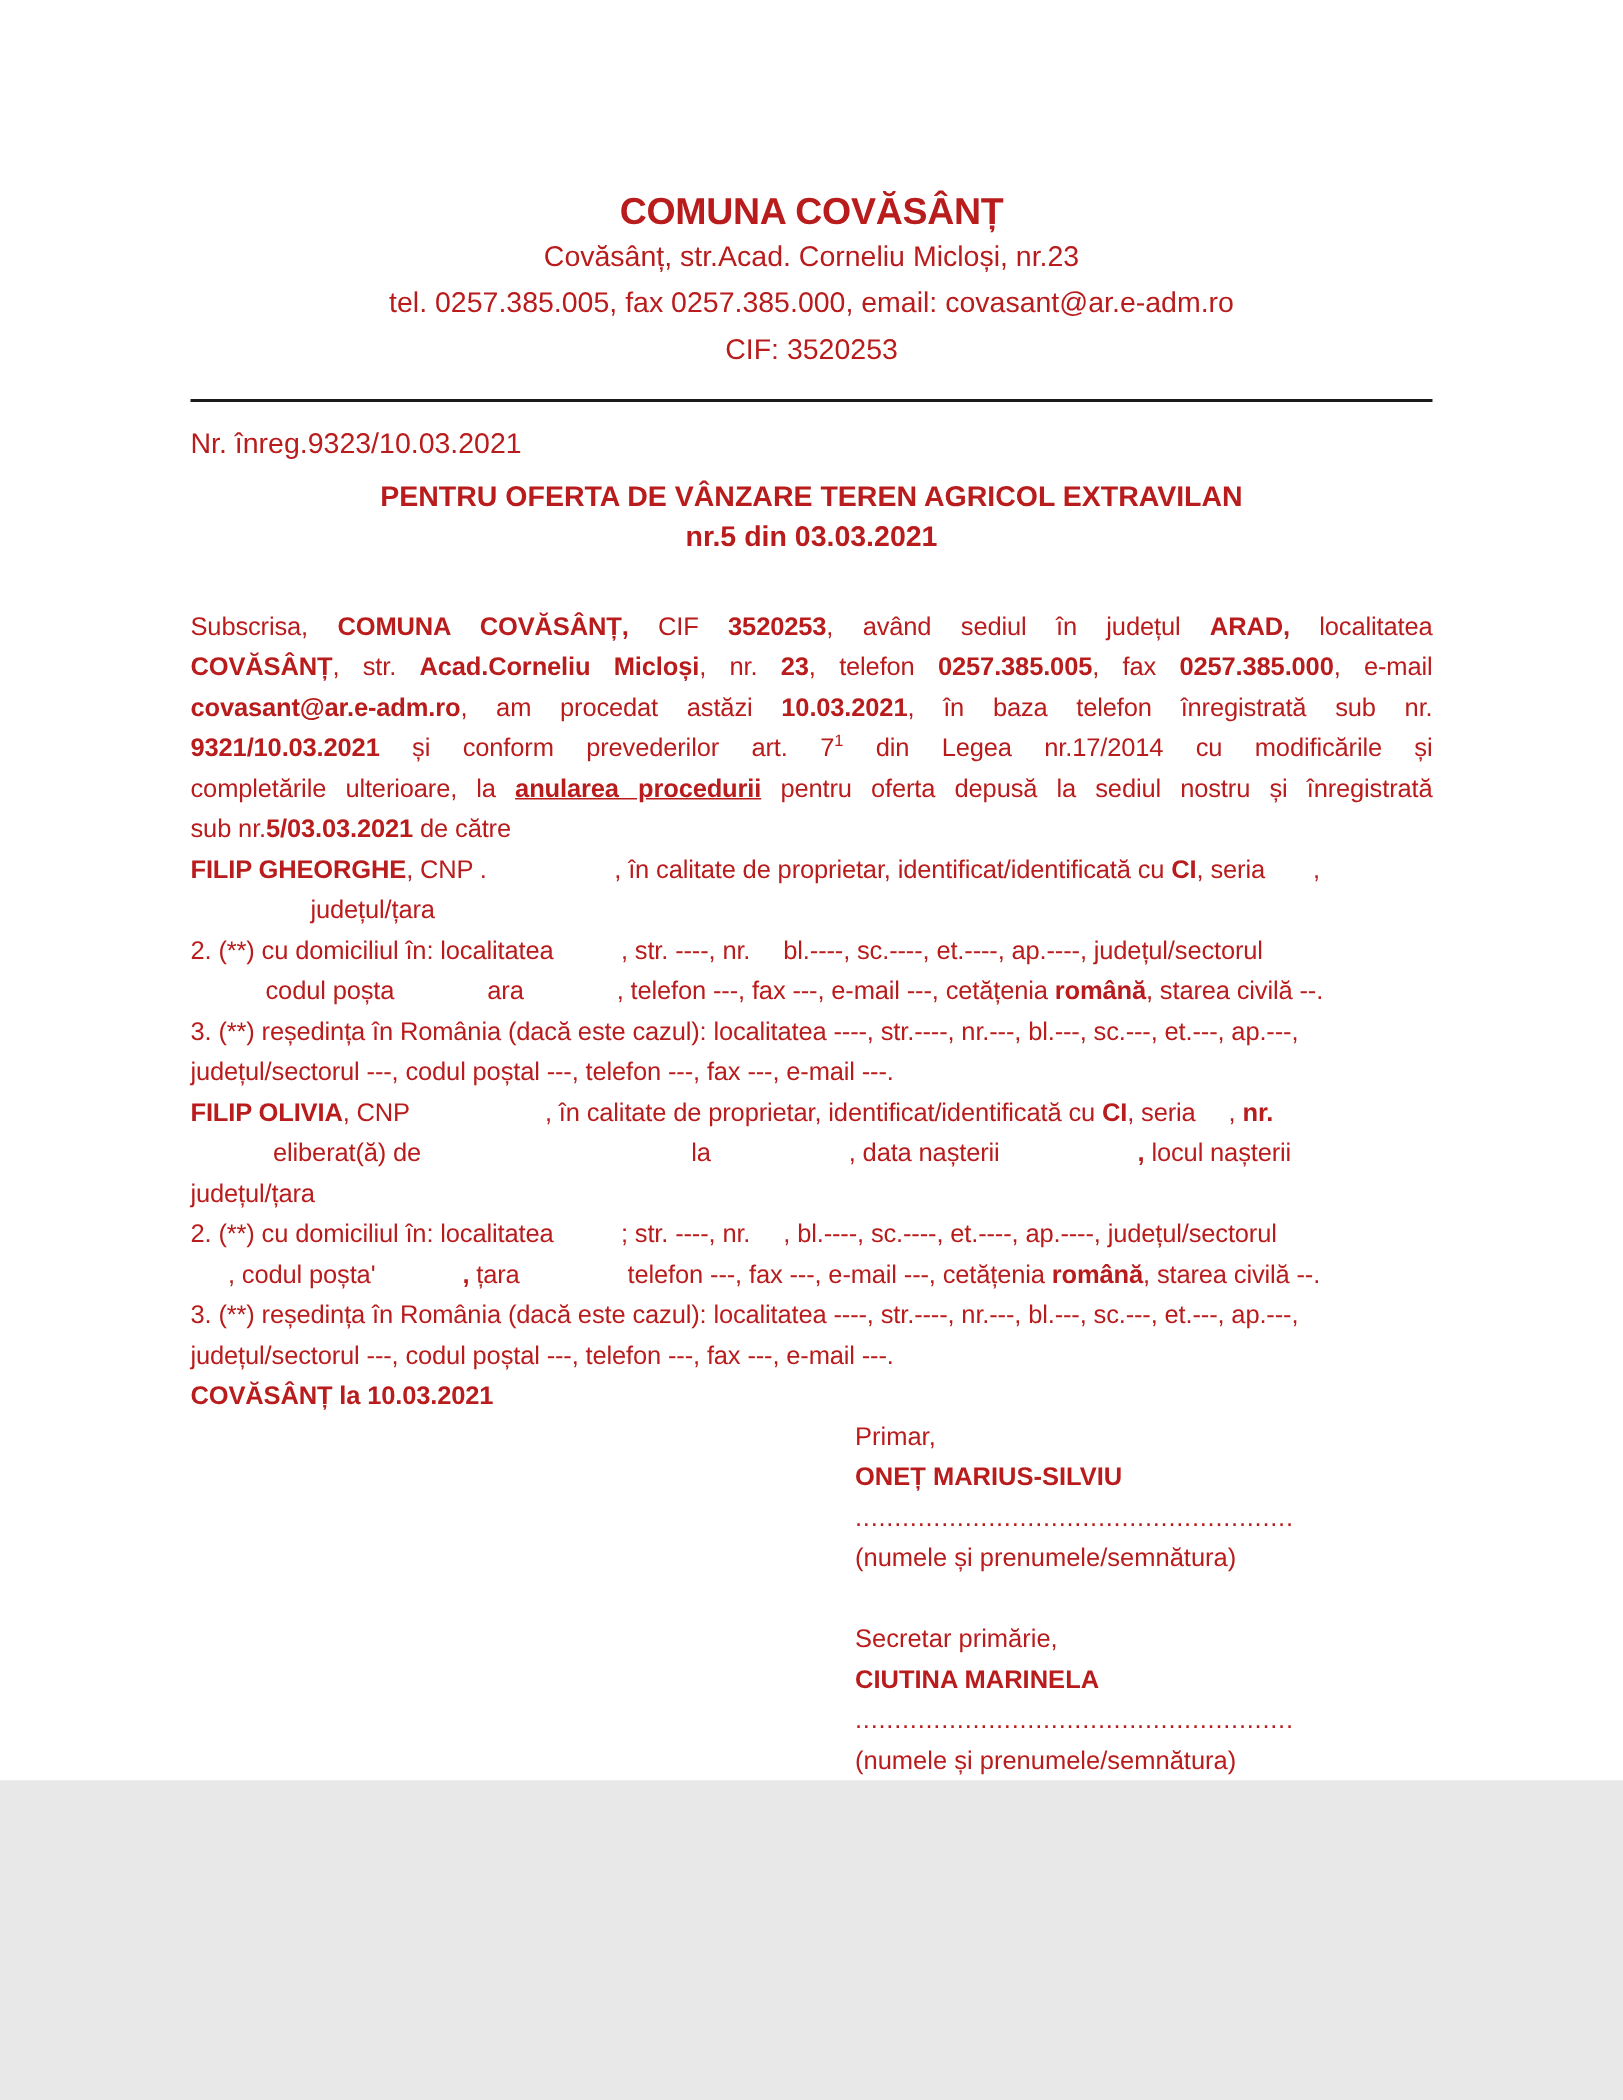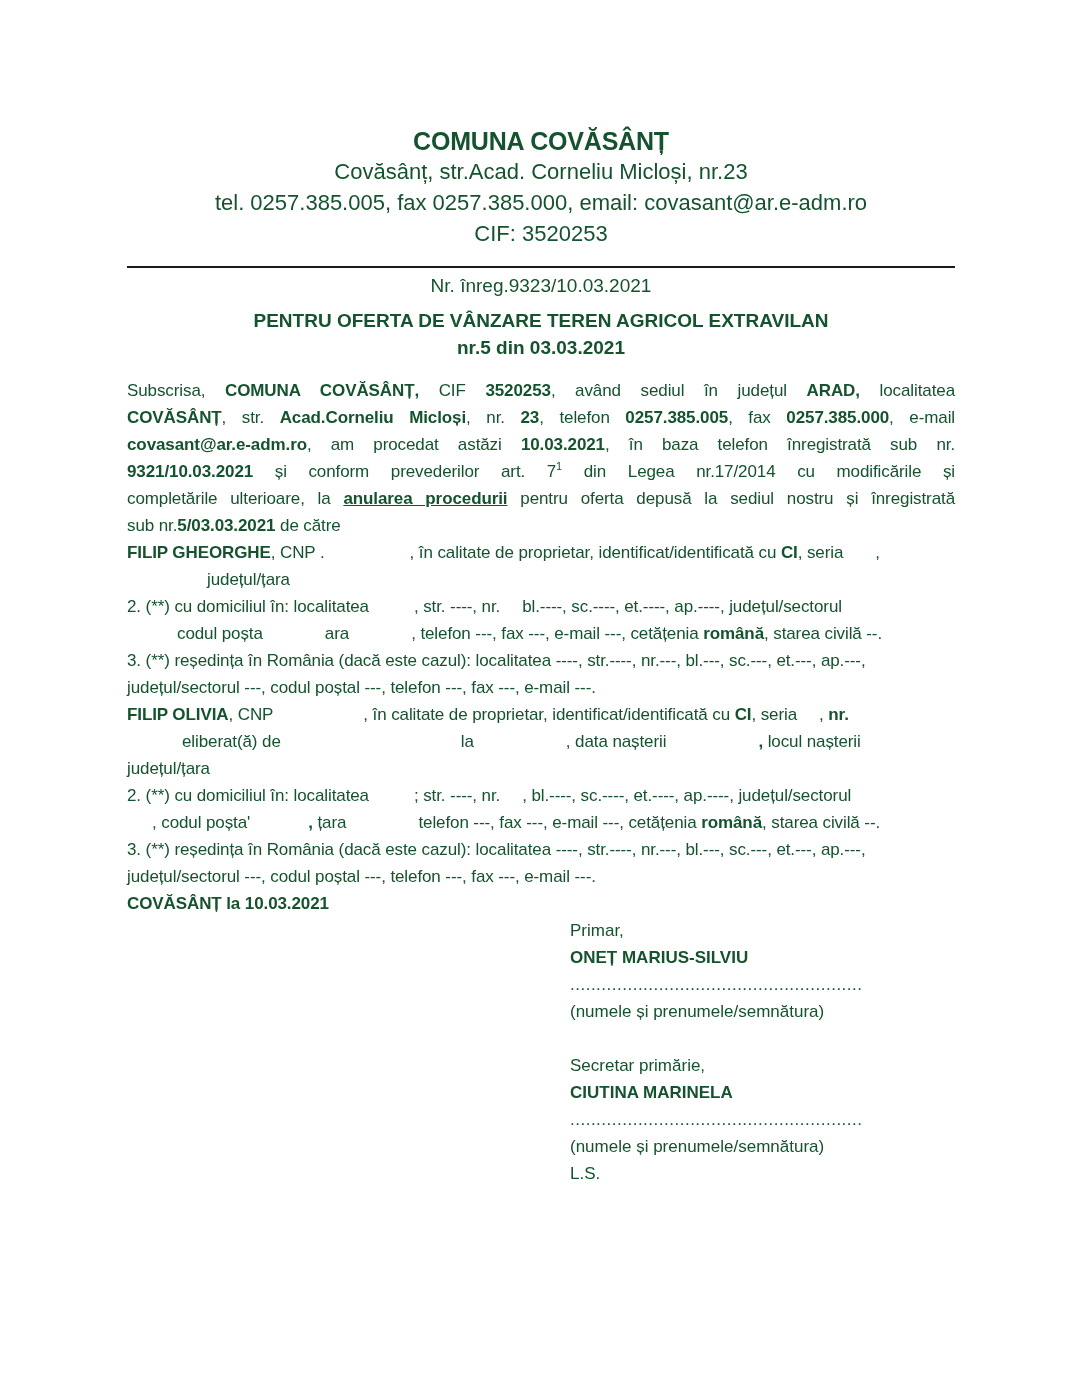--- a/index.html
+++ b/index.html
@@ -1,60 +1,60 @@
 <!DOCTYPE html>
 <html><head>
 <meta charset="utf-8">
 <style>
   html, body { margin: 0; padding: 0; background: #e8e8e8; }
   .page {
     position: relative;
     width: 1082px;
-    height: 1400px;
+    height: 1187px;
     margin: 0 auto;
     background: #ffffff;
     font-family: "Liberation Sans", sans-serif;
-    color: #14532d;
+    color: #b91c1c;
     overflow: hidden;
   }
   .content {
     padding: 126px 127px 0 127px;
   }
   .doc-header { text-align: center; }
   .org-name {
     font-size: 25px;
     font-weight: bold;
     line-height: 30px;
     letter-spacing: -0.2px;
   }
   .hdr-line {
-    font-size: 22px;
+    font-size: 19px;
     line-height: 31px;
   }
   .rule {
     margin-top: 16px;
     border-bottom: 2px solid #1b1b1b;
     height: 1px;
     width: 100%;
   }
   .reg-no {
-    text-align: center;
+    text-align: left;
     font-size: 19px;
     line-height: 27px;
-    margin-top: 4px;
+    margin-top: 15px;
   }
   .doc-title {
     text-align: center;
     font-weight: bold;
     font-size: 19px;
     line-height: 27px;
     margin-top: 8px;
   }
   .doc-body {
-    margin-top: 16px;
+    margin-top: 32px;
     font-size: 17px;
     letter-spacing: -0.1px;
   }
   .bline {
     line-height: 27px;
     white-space: nowrap;
   }
   .bline.just {
     white-space: normal;
     text-align: justify;

